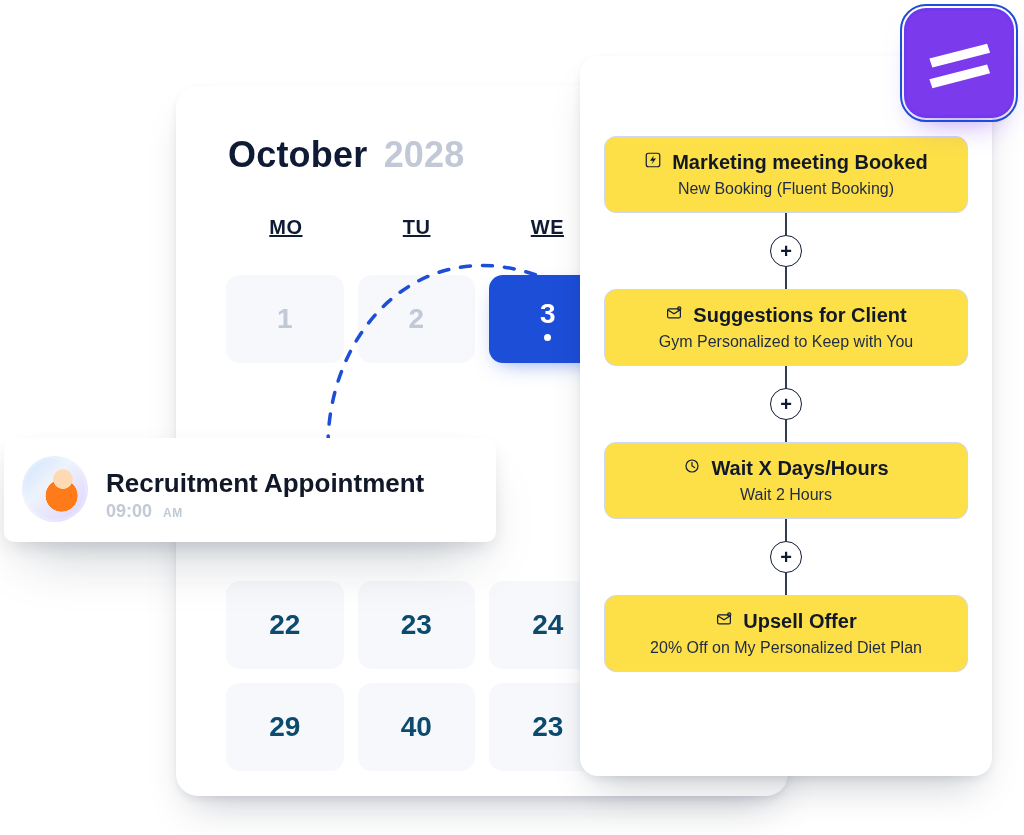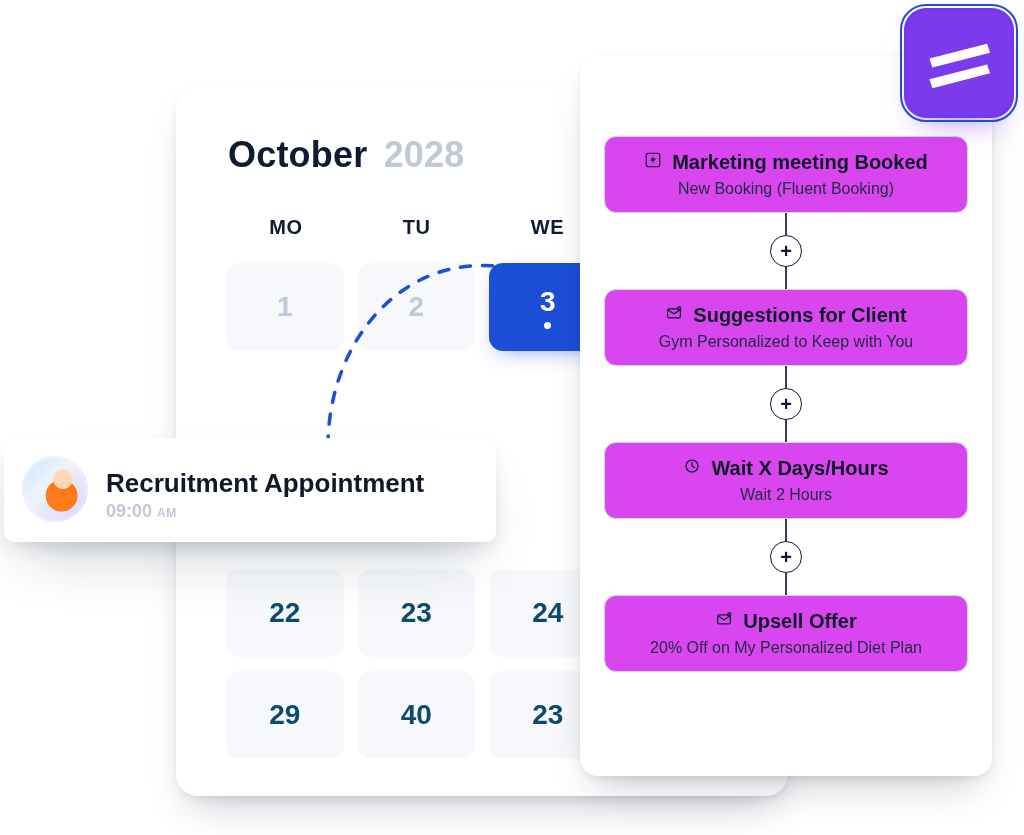--- a/index.html
+++ b/index.html
@@ -45,21 +45,22 @@
     letter-spacing: .2px;
     margin: 12px 0 40px 8px;
   }
   .cal-title .month { color: var(--ink-1); }
   .cal-title .year  { color: var(--ink-3); font-weight: 800; margin-left: 6px; }
   .cal-head {
     display: grid;
     grid-template-columns: repeat(4, 1fr);
     gap: 11px;
     padding: 0 6px;
-    margin-bottom: 24px;
+    margin-bottom: 36px;
+    text-decoration: underline;
   }
   .cal-head .h {
     text-align: center;
     font-size: 20px;
     font-weight: 800;
     color: var(--ink-1);
     letter-spacing: .5px;
     user-select: none;
   }
   .cal-grid {
@@ -115,41 +116,41 @@
   .avatar {
     width: 66px; height: 66px; border-radius: 50%;
     background:
       radial-gradient(circle at 62% 35%, #ffd9b3 0 16%, transparent 17%),
       radial-gradient(circle at 60% 60%, #ff7a18 0 28%, transparent 29%),
       linear-gradient(135deg, #c9e3ff 0%, #eef3fb 40%, #dcd1ff 100%);
     box-shadow: inset 0 0 0 3px #fff3, 0 0 0 1px #0000;
   }
   .event-pop .title { font-size: 26px; font-weight: 800; color:#111827; }
   .event-pop .time  { font-size: 18px; font-weight: 800; color: var(--ink-3); margin-top: 2px; }
-  .event-pop .time .ampm { font-size: 12px; font-weight: 800; letter-spacing:.6px; margin-left: 0; }
+  .event-pop .time .ampm { font-size: 12px; font-weight: 800; letter-spacing:.6px; margin-left: 6px; }
 
   
   .flow {
     position: absolute;
     right: 32px;
     top: 56px;
     width: 412px;
     height: 720px;
     background: var(--bg);
     border-radius: 18px;
     box-shadow: var(--card-shadow);
     padding: 80px 24px 28px 24px;
     z-index: 2;
     display:flex; flex-direction:column; align-items:center;
   }
   .flow .node {
     width: 100%;
     border: 1.5px solid var(--flow-border);
     border-radius: 12px;
-    background: #d946ef;
+    background: #fde047;
     padding: 14px 16px 14px 16px;
     text-align:center;
   }
   .flow .node .t {
     font-size: 20px; font-weight: 800; color:#111827;
     display:flex; align-items:center; justify-content:center; gap:10px;
   }
   .flow .node .s {
     font-size: 16px; font-weight: 500; color:#1f2a44; margin-top: 6px;
   }

